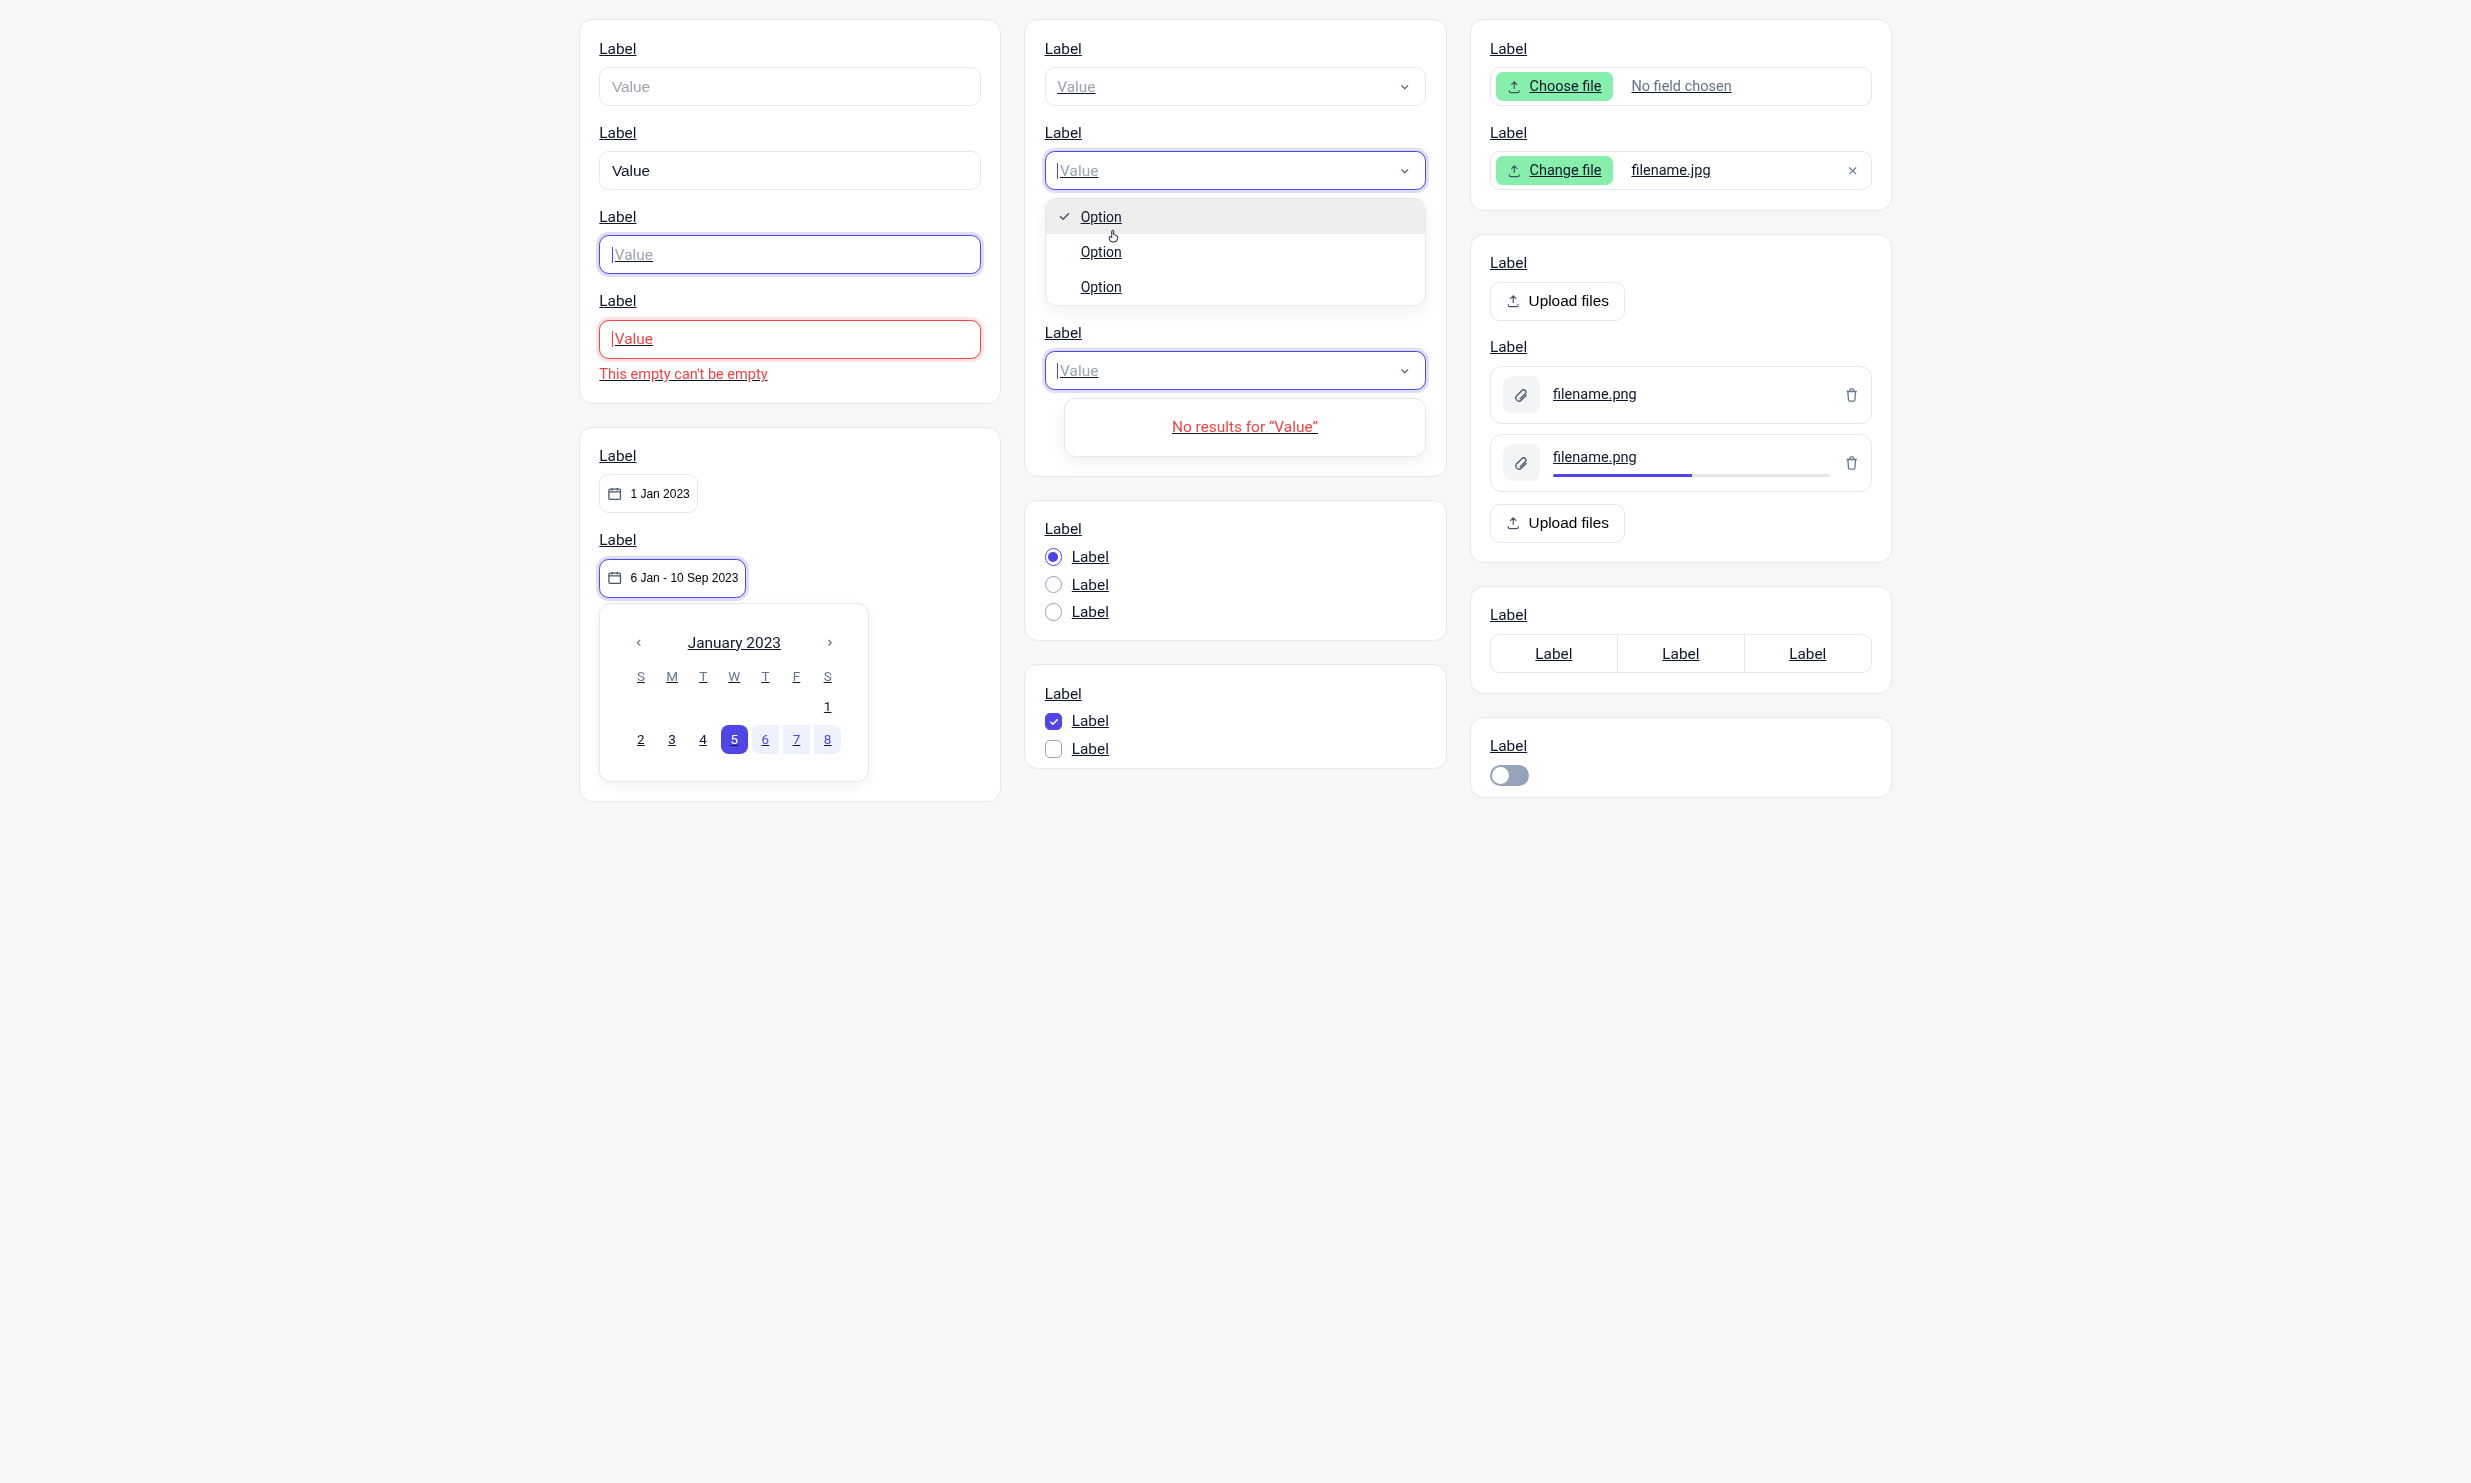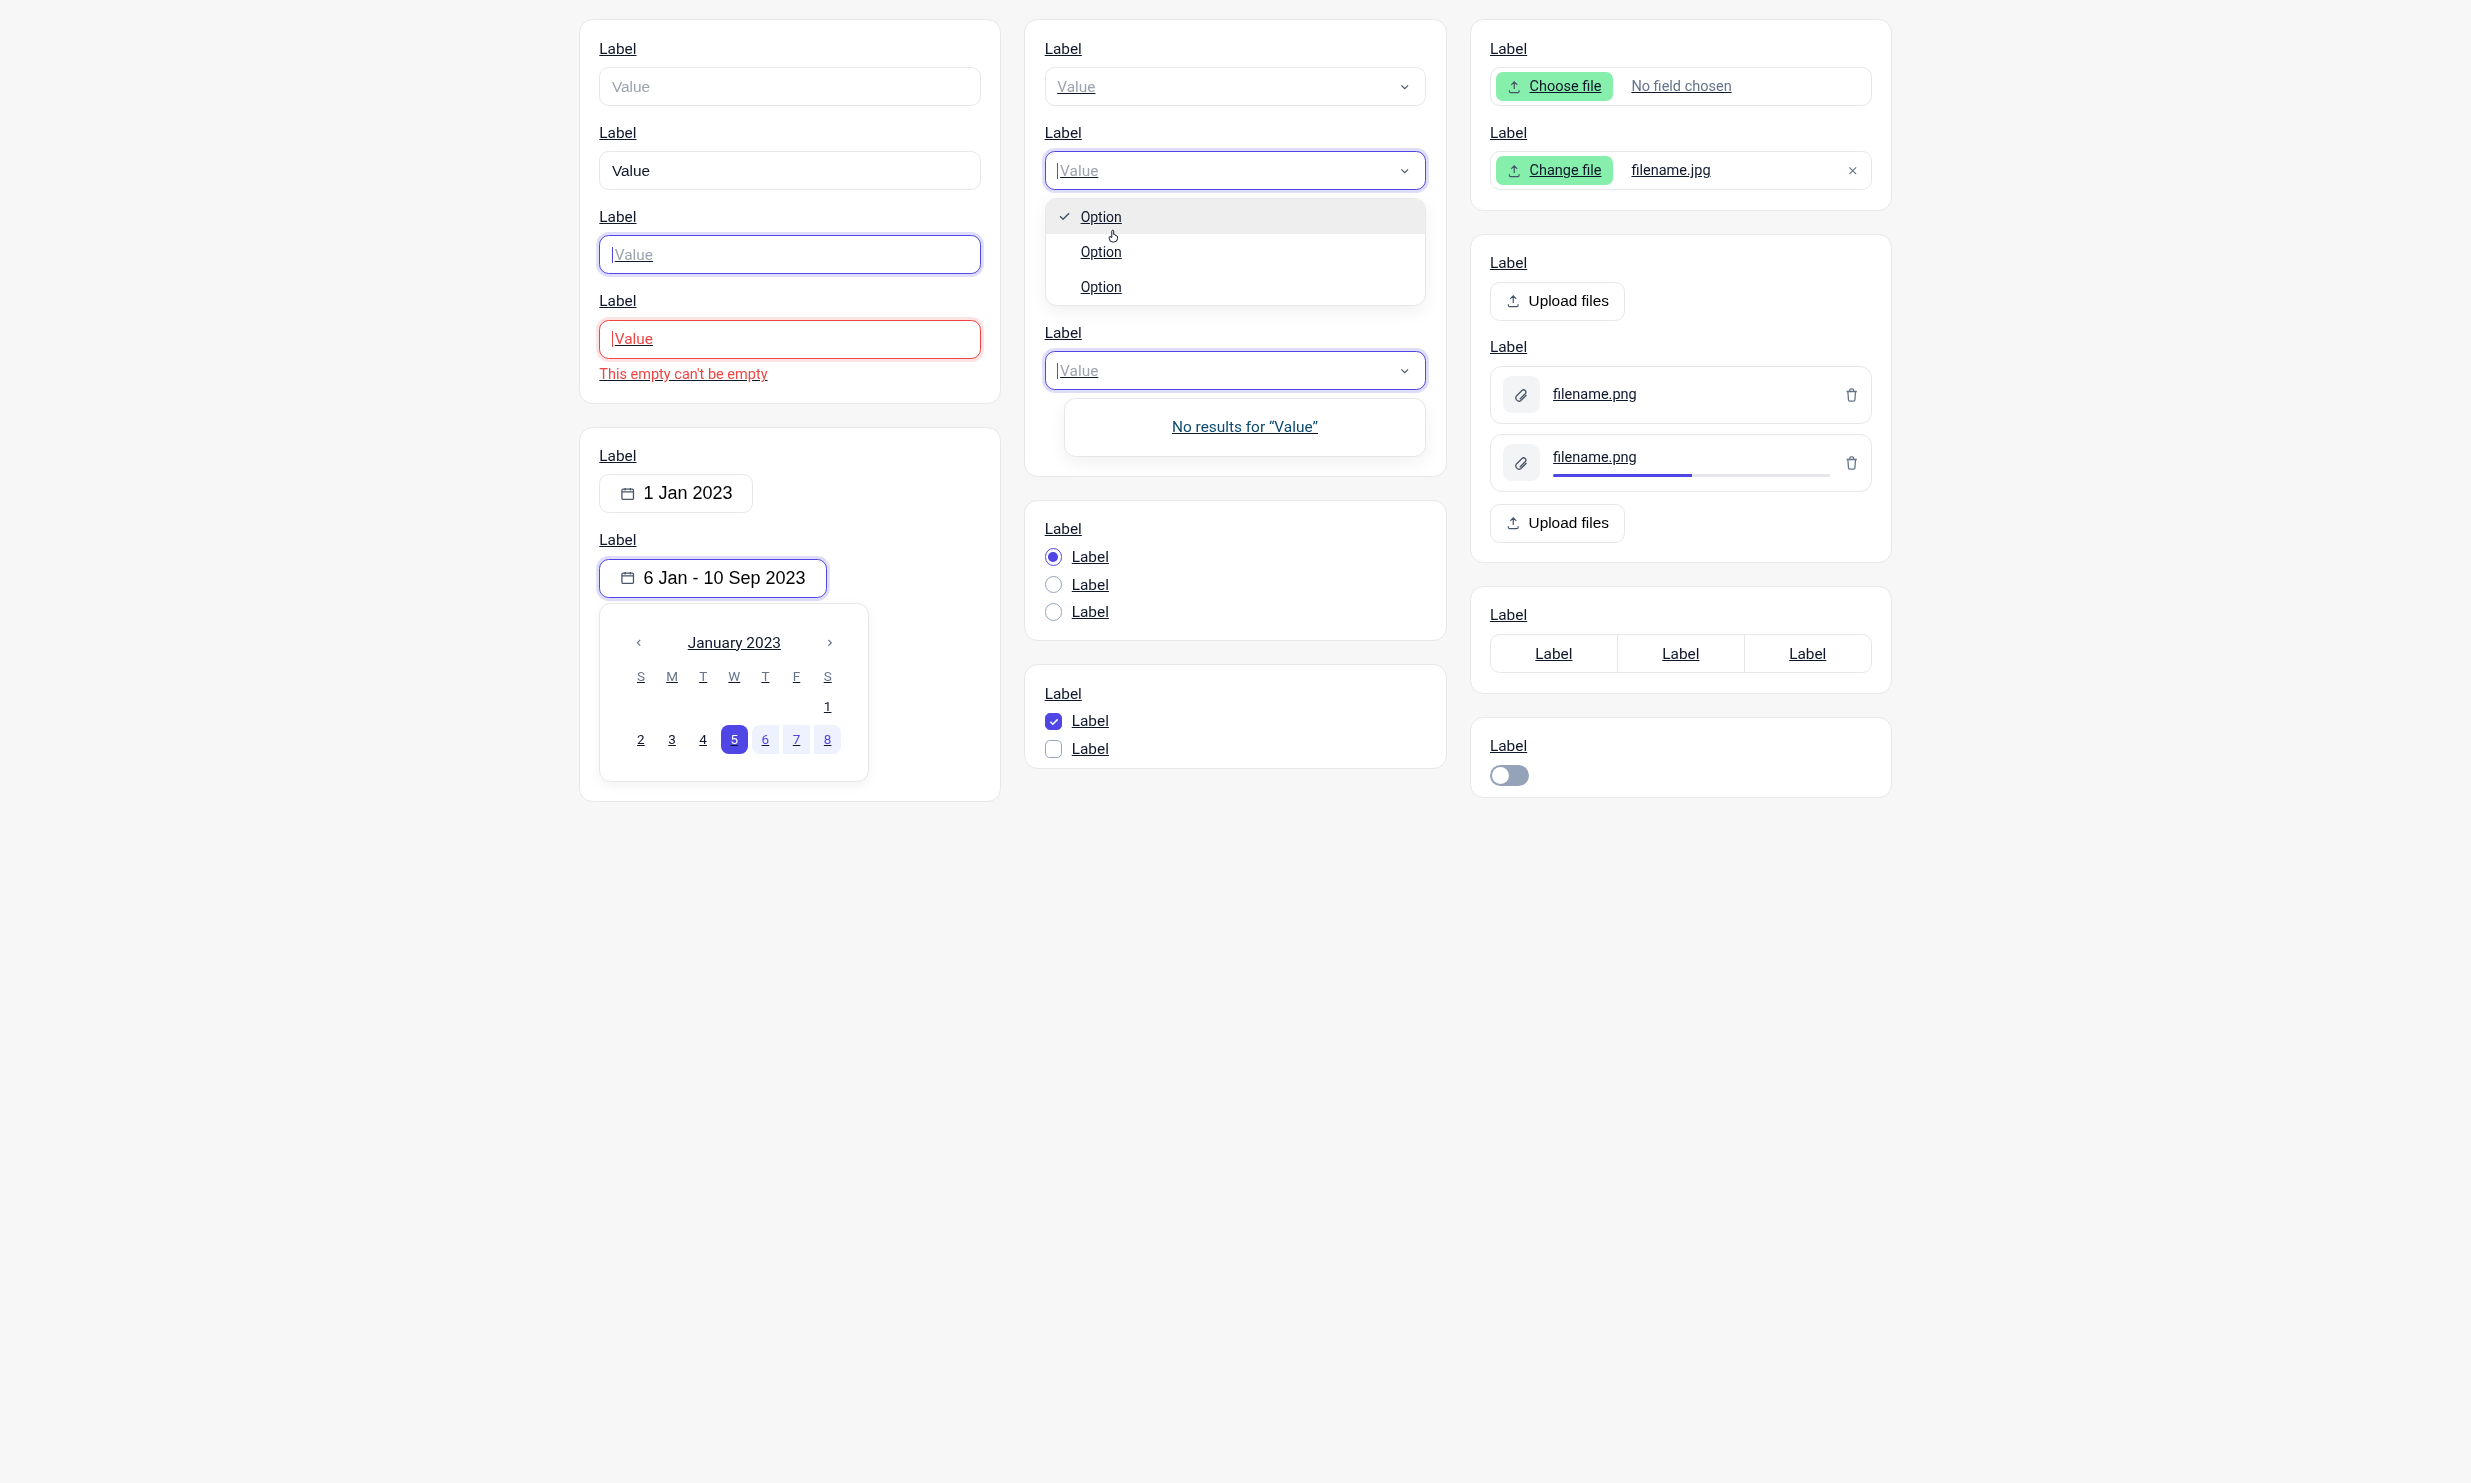--- a/index.html
+++ b/index.html
@@ -54,25 +54,25 @@
     color: #ef4444;
   }
   .input.error::placeholder { color: #ef4444; }
   .error-text { color: #ef4444; font-size: 14.5px; margin-top: 7.7px; }
 
   .date-btn {
     display: inline-flex;
     align-items: center;
     gap: 7.7px;
     height: 39px;
-    padding: 0 20px;
+    padding: 0 7px;
     border: 1px solid #e5e7eb;
     border-radius: 9.7px;
     background: #fff;
-    font-size: 18px;
+    font-size: 12px;
     cursor: pointer;
   }
   .date-btn.focused {
     border-color: #5046e5;
     box-shadow: 0 0 0 2.9px rgba(80,70,229,0.18);
   }
 
   .calendar {
     width: 270px;
     background: #fff;
@@ -173,21 +173,21 @@
   }
   .hand-cursor {
     position: absolute;
     left: 60px; top: 29px;
     font-size: 14.5px;
     pointer-events: none;
   }
   .dropdown.empty-results {
     padding: 19.3px;
     text-align: center;
-    color: #0c4a6e;
+    color: #ef4444;
     font-size: 15.4px;
     margin-left: 19px;
   }
 
   .radio-row, .check-row {
     display: flex; align-items: center; gap: 9.7px; margin-bottom: 9.7px; font-size: 15.4px; cursor: pointer;
   }
   .radio-row:last-child, .check-row:last-child { margin-bottom: 0; }
   .radio {
     width: 17.4px; height: 17.4px; border: 1.4px solid #94a3b8; border-radius: 50%;

